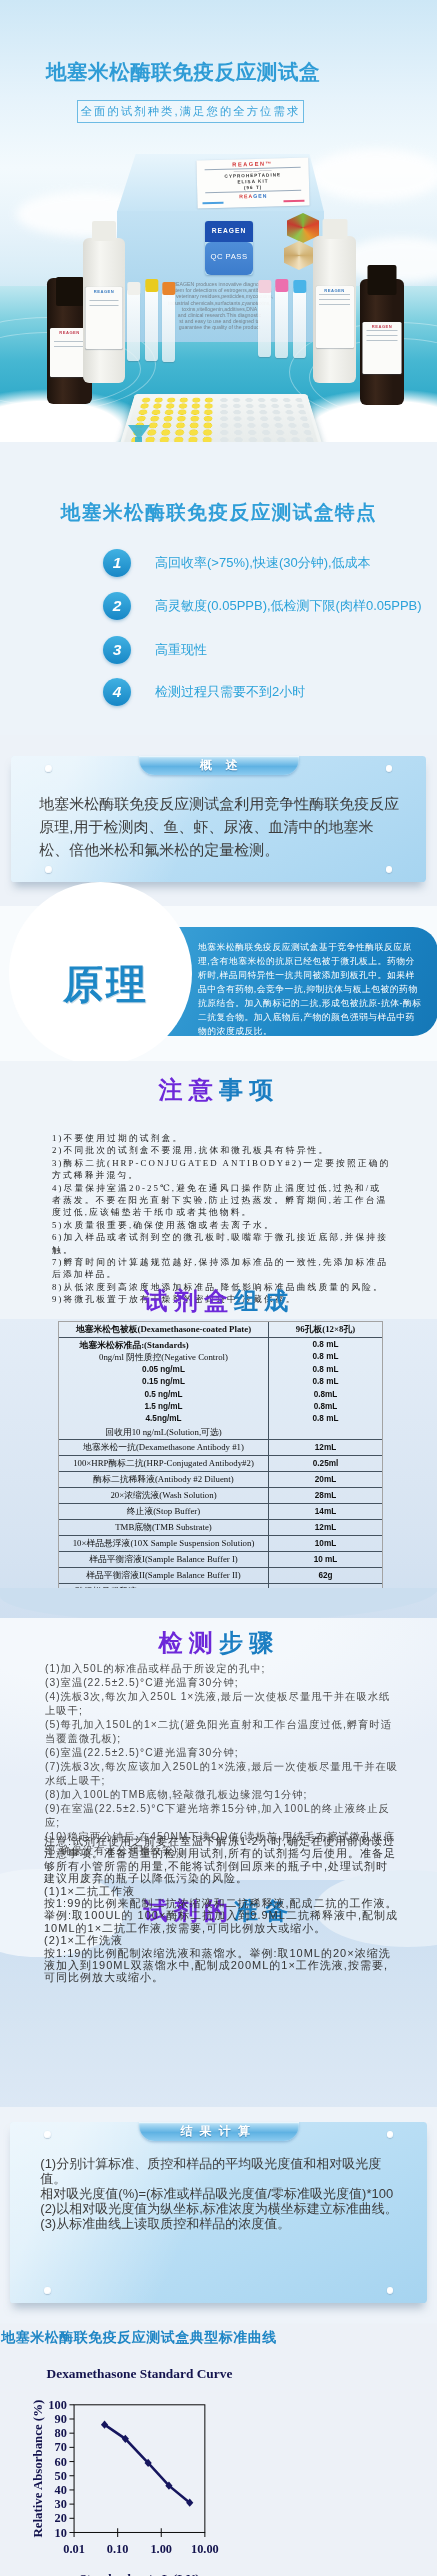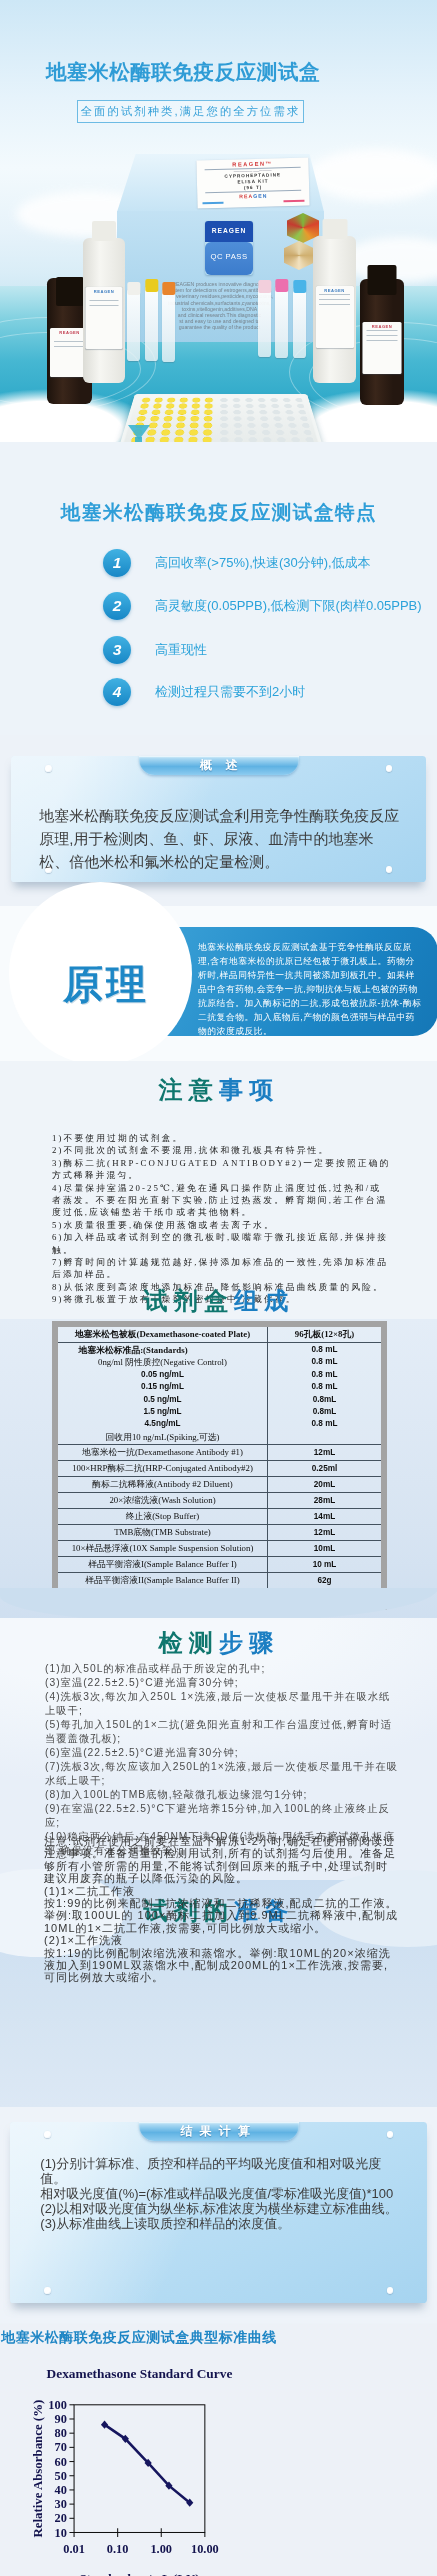--- a/index.html
+++ b/index.html
@@ -106,29 +106,29 @@
   #principle-circle{position:absolute;left:9.3px;top:882px;width:183px;height:183px;border-radius:50%;background:#ffffff;}
   #principle-word{position:absolute;left:63px;top:957px;width:118px;font-size:40px;font-weight:bold;
     color:#1d87c6;letter-spacing:3.1px;text-shadow:1px 1px 0 rgba(18,98,150,.25);}
   #principle-text{position:absolute;left:198px;top:940px;width:226px;color:#ffffff;
     font-size:8.8px;line-height:14px;letter-spacing:0.5px;}
 
   
   #notices-bg{position:absolute;top:1061px;left:0;width:438px;height:258px;background:#eff4f9;}
   .sec-heading{position:absolute;left:0;width:438px;text-align:center;
     font-size:24px;font-weight:bold;letter-spacing:6.2px;}
-  .h-light{color:#0f766e;} .h-dark{color:#1b7ec2;}
+  .h-light{color:#6d28d9;} .h-dark{color:#1b7ec2;}
   #notices-list{position:absolute;left:52px;top:1132px;width:339px;
     font-family:"Liberation Serif","DejaVu Serif",serif;font-size:8.8px;line-height:12.4px;
     letter-spacing:2.1px;color:#222;}
 
   
   #kit-bg{position:absolute;top:1319px;left:0;width:438px;height:304px;
     background:linear-gradient(180deg,#e4edf7 0%,#d7e4f2 70%,#cfdff0 100%);}
-  #kit-table{position:absolute;left:52px;top:1321px;width:323px;border:6px solid #a3a3a3;
+  #kit-table{position:absolute;left:58px;top:1321px;width:323px;border:1px solid #a3a3a3;
     font-family:"Liberation Serif","DejaVu Serif",serif;color:#101010;background:rgba(255,255,255,.06);}
   .krow{display:flex;border-bottom:0.8px solid #44525f;}
   .krow:last-child{border-bottom:none;}
   .kname{width:210px;border-right:0.8px solid #44525f;display:flex;align-items:center;
     justify-content:center;text-align:center;font-size:8.8px;padding:1.5px 3.1px;box-sizing:border-box;}
   .kqty{flex:1;display:flex;align-items:center;justify-content:center;
     font-family:"Liberation Sans",sans-serif;font-weight:bold;font-size:8.2px;}
   .std-col{display:block;padding-top:1px;padding-bottom:1px;}
   .std-line{line-height:12.4px;text-align:center;font-size:8.8px;}
   .std-label{text-align:left;padding-left:17.5px;font-weight:bold;}
@@ -299,21 +299,21 @@
     </div>
   </div>
 
   <div class="panel-card" style="left:11.3px;top:756px;width:415px;height:126px;">
     <div class="gloss"></div>
     <div class="card-tab" style="letter-spacing:13.4px;text-indent:13.4px;font-family:Liberation Serif, serif;">概述</div>
     <div class="pin" style="left:34px;top:9.3px;"></div>
     <div class="pin" style="right:34px;top:9.3px;"></div>
     <div class="pin" style="left:34px;bottom:9.3px;"></div>
     <div class="pin" style="right:34px;bottom:9.3px;"></div>
-    <div class="card-body" style="left:28px;top:48px;width:361px;font-size:15px;line-height:23px;">地塞米松酶联免疫反应测试盒利用竞争性酶联免疫反应原理,用于检测肉、鱼、虾、尿液、血清中的地塞米松、倍他米松和氟米松的定量检测。</div>
+    <div class="card-body" style="left:28px;top:36px;width:361px;font-size:15px;line-height:23px;">地塞米松酶联免疫反应测试盒利用竞争性酶联免疫反应原理,用于检测肉、鱼、虾、尿液、血清中的地塞米松、倍他米松和氟米松的定量检测。</div>
   </div>
 
   <div id="principle-bg"></div>
   <div id="principle-panel"></div>
   <div id="principle-circle"></div>
   <div id="principle-word">原理</div>
   <div id="principle-text">地塞米松酶联免疫反应测试盒基于竞争性酶联反应原理,含有地塞米松的抗原已经包被于微孔板上。药物分析时,样品同特异性一抗共同被添加到板孔中。如果样品中含有药物,会竞争一抗,抑制抗体与板上包被的药物抗原结合。加入酶标记的二抗,形成包被抗原-抗体-酶标二抗复合物。加入底物后,产物的颜色强弱与样品中药物的浓度成反比。</div>
 
   <div id="notices-bg"></div>
   <div class="sec-heading" style="top:1074px;">
@@ -342,21 +342,21 @@
     </div>
     <div class="krow">
       <div class="kname std-col">
         <div class="std-line std-label">地塞米松标准品:(Standards)</div>
         <div class="std-line">0ng/ml 阴性质控(Negative Control)</div>
         <div class="std-line num">0.05 ng/mL</div>
         <div class="std-line num">0.15 ng/mL</div>
         <div class="std-line num">0.5 ng/mL</div>
         <div class="std-line num">1.5 ng/mL</div>
         <div class="std-line num">4.5ng/mL</div>
-        <div class="std-line">回收用10 ng/mL(Spiking,可选)</div>
+        <div class="std-line">回收用10 ng/mL(Solution,可选)</div>
       </div>
       <div class="kqty std-col" style="display:block;">
         <div class="std-line"></div>
         <div class="std-line num">0.8 mL</div>
         <div class="std-line num">0.8 mL</div>
         <div class="std-line num">0.8 mL</div>
         <div class="std-line num">0.8 mL</div>
         <div class="std-line num">0.8mL</div>
         <div class="std-line num">0.8mL</div>
         <div class="std-line num">0.8 mL</div>

